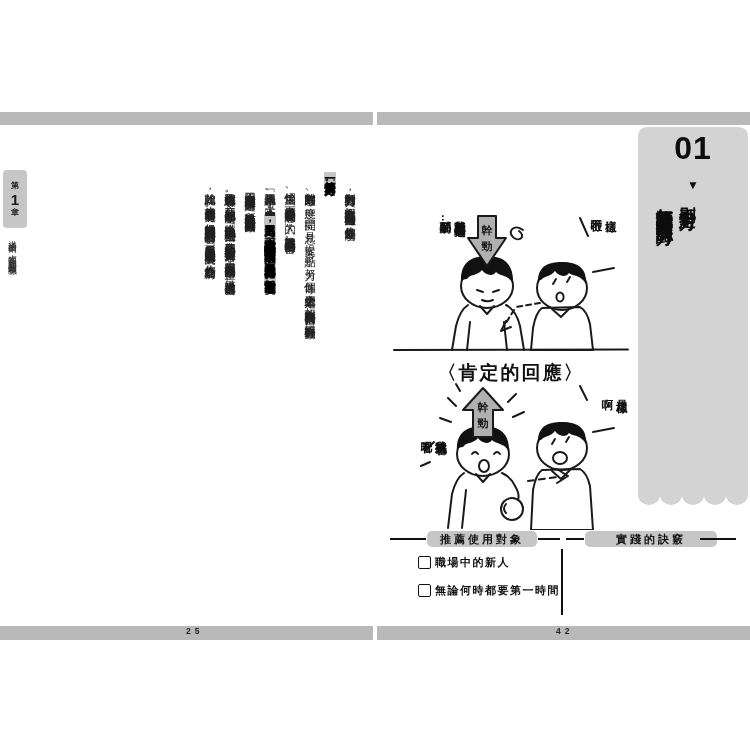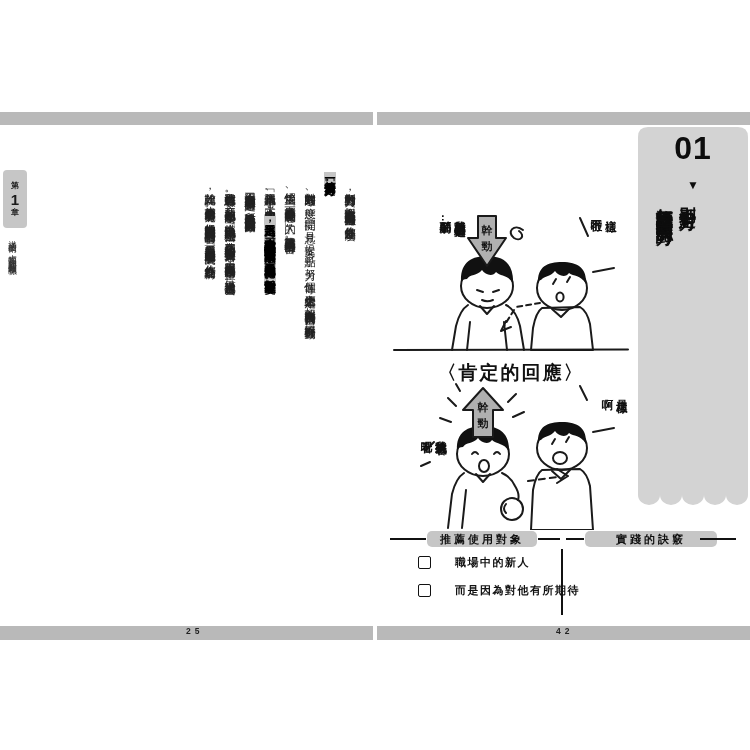--- a/index.html
+++ b/index.html
@@ -33,21 +33,21 @@
                font-size:19px;font-weight:bold;letter-spacing:2px;color:#111;}
   .vspeech{position:absolute;writing-mode:vertical-rl;text-orientation:mixed;
            font-size:11.5px;font-weight:bold;line-height:14.5px;letter-spacing:.5px;color:#111;}
   .vspeech div{margin:0;}
   
   .hline{position:absolute;height:2.2px;background:#111;}
   .pill{position:absolute;height:16px;background:#c6c6c6;border-radius:5px;
         display:flex;align-items:center;justify-content:center;
         font-size:11px;font-weight:bold;letter-spacing:3px;color:#111;}
   #col-divider{position:absolute;left:561px;top:549px;width:2.4px;height:66px;background:#111;}
-  .chkrow{position:absolute;display:flex;align-items:center;gap:24px;}
+  .chkrow{position:absolute;display:flex;align-items:center;gap:4px;}
   .chkbox{width:11px;height:11px;border:1.6px solid #111;border-radius:2px;background:#fff;flex:0 0 auto;}
   .chklabel{font-size:11px;font-weight:bold;letter-spacing:1.5px;color:#111;}
   #tip-text{position:absolute;left:575px;top:555px;width:170px;
             font-size:11px;font-weight:bold;letter-spacing:1px;color:#111;}
   svg .ink{stroke:#1a1a1a;fill:none;stroke-width:2;stroke-linecap:round;stroke-linejoin:round;}
   svg text{font-family:"Liberation Sans","DejaVu Sans",sans-serif;}
 </style>
 </head>
 <body>
 
@@ -185,15 +185,15 @@
   <div id="col-divider"></div>
   <div id="targets-list"></div>
 
   <div class="pagenum" style="left:556px;top:607px;">42</div>
 <div class="chkrow" style="left: 418px; top: 555px;">
       <div class="chkbox"></div>
       <span class="chklabel">職場中的新人</span>
     </div>
     <div class="chkrow" style="left: 418px; top: 583px;">
       <div class="chkbox"></div>
-      <span class="chklabel">而是因為對他有所期待</span>
+      <span class="chklabel">無論何時都要第一時間</span>
     </div>
   </div>
 
 </body></html>

